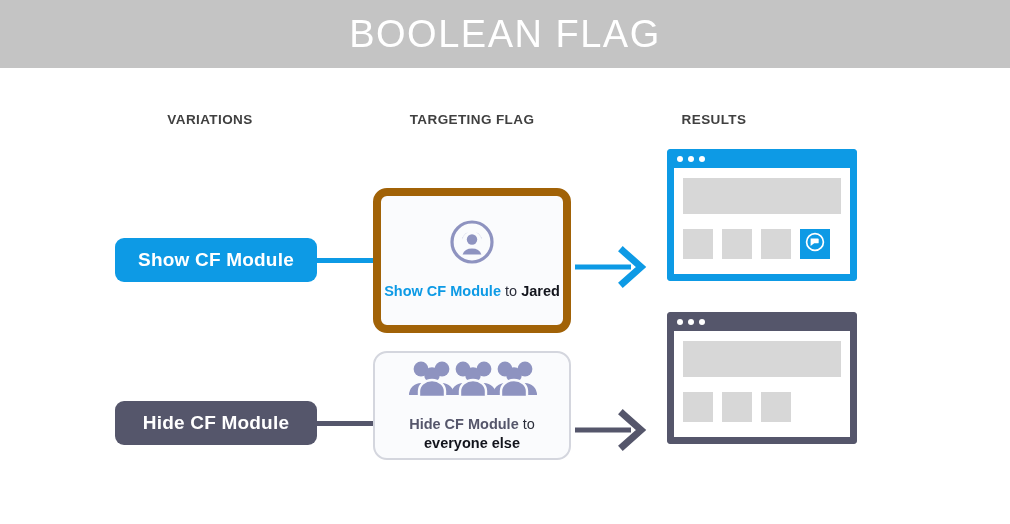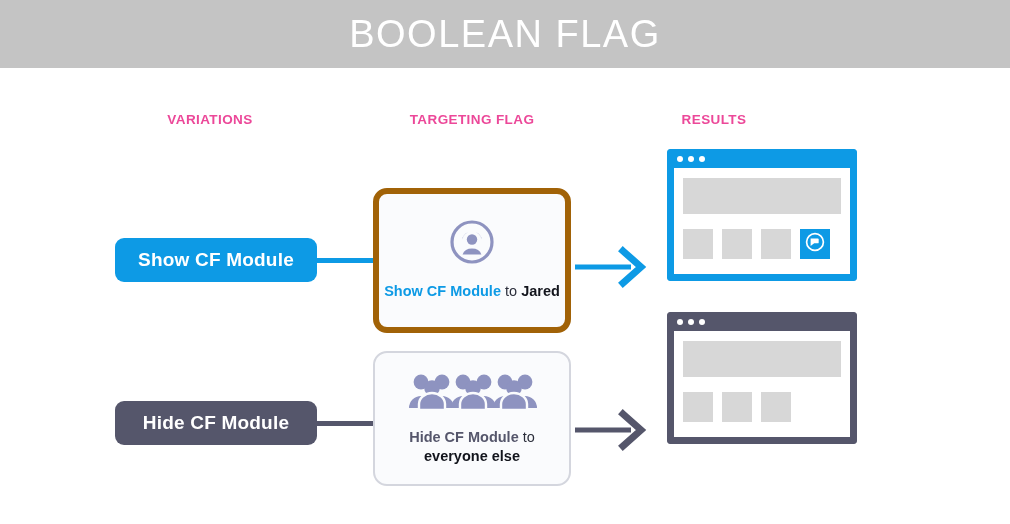--- a/index.html
+++ b/index.html
@@ -34,21 +34,21 @@
   .column-headers {
     position: relative;
     height: 34px;
     margin-top: 44px;
   }
   .col-head {
     position: absolute;
     font-size: 13.5px;
     font-weight: bold;
     letter-spacing: 0.4px;
-    color: #ec4899;
+    color: #404040;
     text-align: center;
     transform: translateX(-50%);
   }
   .col-head.variations    { left: 210px; }
   .col-head.targeting     { left: 472px; }
   .col-head.results       { left: 714px; }
 
   
   .diagram { position: relative; width: 1010px; height: 366px; }
 
@@ -85,24 +85,24 @@
     width: 198px;
     border-radius: 14px;
     background: #fafbfd;
     display: flex;
     flex-direction: column;
     align-items: center;
     justify-content: center;
   }
   .rule-card.show {
     left: 373px; top: 42px; height: 145px;
-    border: 6px solid #a16207;
+    border: 8px solid #a16207;
   }
   .rule-card.hide {
-    left: 373px; top: 205px; height: 135px;
+    left: 373px; top: 205px; height: 109px;
     border: 2px solid #d4d6de;
   }
   .rule-icon { margin-bottom: 14px; }
   .rule-text {
     font-size: 14.5px;
     text-align: center;
     line-height: 1.25;
     color: #2a2d3a;
   }
   .rule-text .flag-blue  { color: #0d9ae5; font-weight: bold; }

